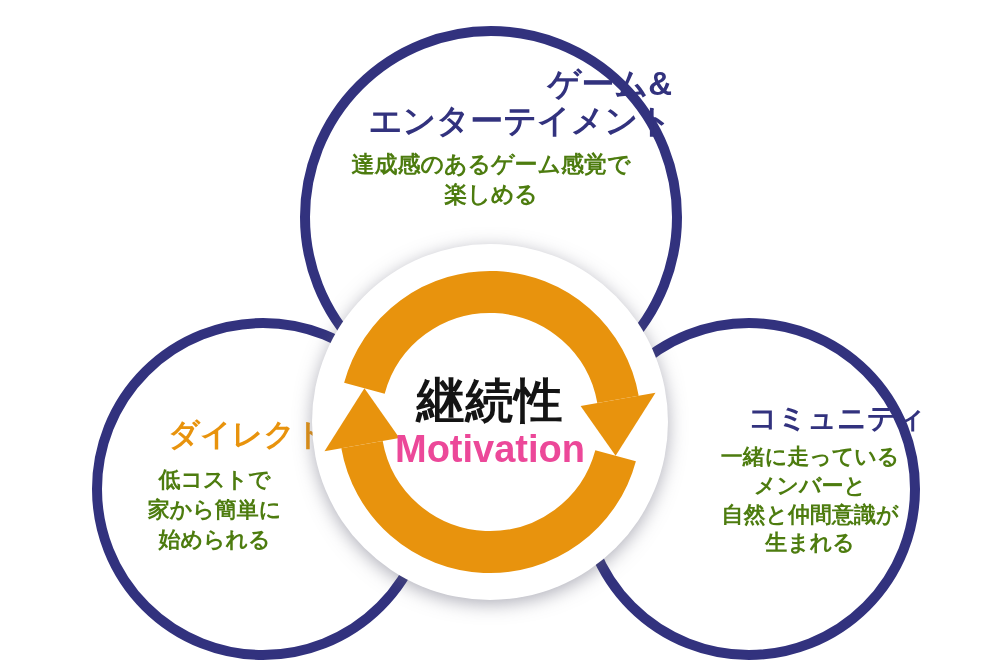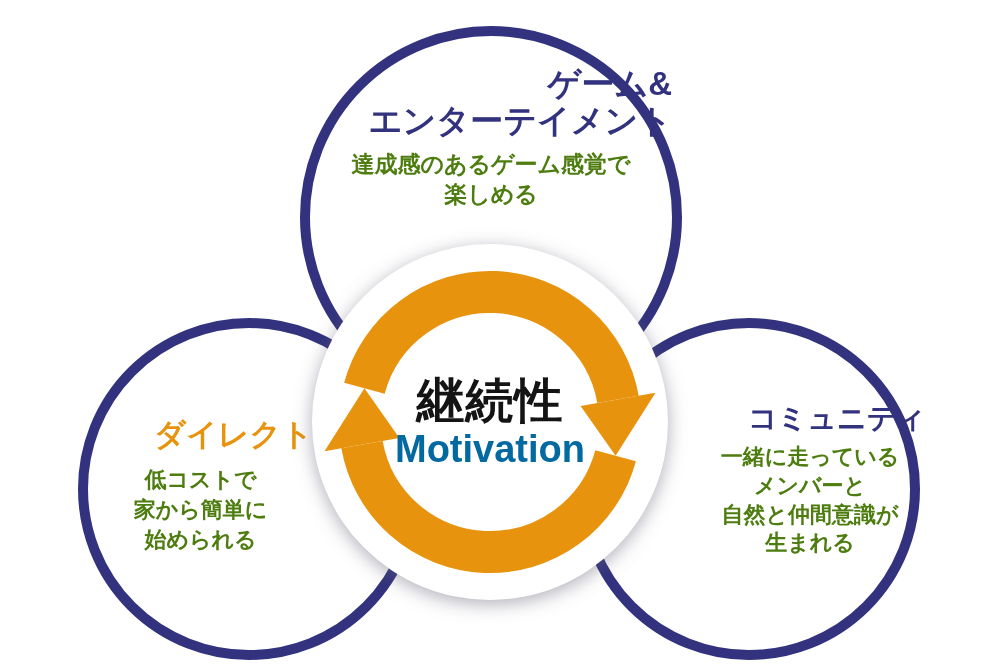--- a/index.html
+++ b/index.html
@@ -16,21 +16,21 @@
 
   
   .node {
     position: absolute;
     background: #ffffff;
     border: 10px solid #32327e;
     border-radius: 50%;
     z-index: 1;
   }
   .node-top   { left: 300px; top: 26px;  width: 382px; height: 382px; }
-  .node-left  { left: 78px;  top: 318px; width: 342px; height: 342px; }
+  .node-left  { left: 92px;  top: 318px; width: 342px; height: 342px; }
   .node-right { left: 578px; top: 318px; width: 342px; height: 342px; }
 
   .node-text { text-align: center; }
   .node-top .node-text   { padding-top: 30px; }
   .node-left .node-text  { position: absolute; left: 0px;  top: 90px; width: 225px; }
   .node-right .node-text { position: absolute; left: 106px; top: 74px; width: 232px; }
 
   .heading { font-weight: bold; line-height: 1.12; }
   .heading .hline { display: block; text-align: right; }
   .node-top .heading   { font-size: 33px; color: #32327e; }
@@ -72,21 +72,21 @@
     font-size: 48px;
     font-weight: bold;
     color: #141414;
     line-height: 1.05;
     letter-spacing: 1px;
   }
   .center-subtitle {
     margin-top: 4px;
     font-size: 38px;
     font-weight: bold;
-    color: #0369a1;
+    color: #ec4899;
     line-height: 1;
   }
 </style>
 </head>
 <body>
 
 <div class="canvas">
 
   <div class="node node-top">
     <div class="node-text">

